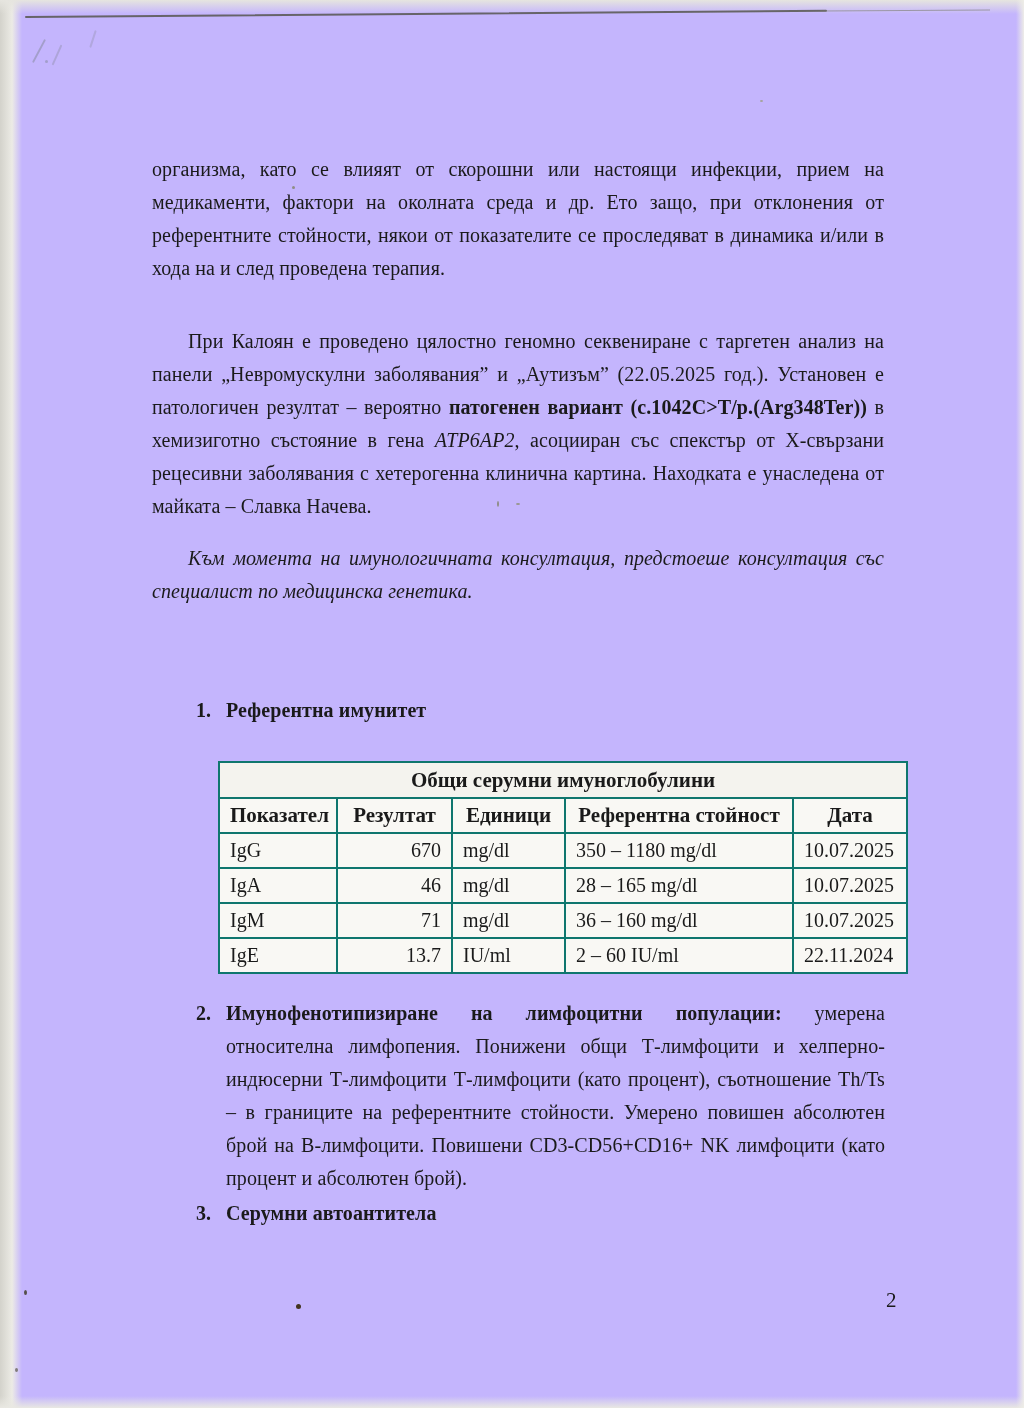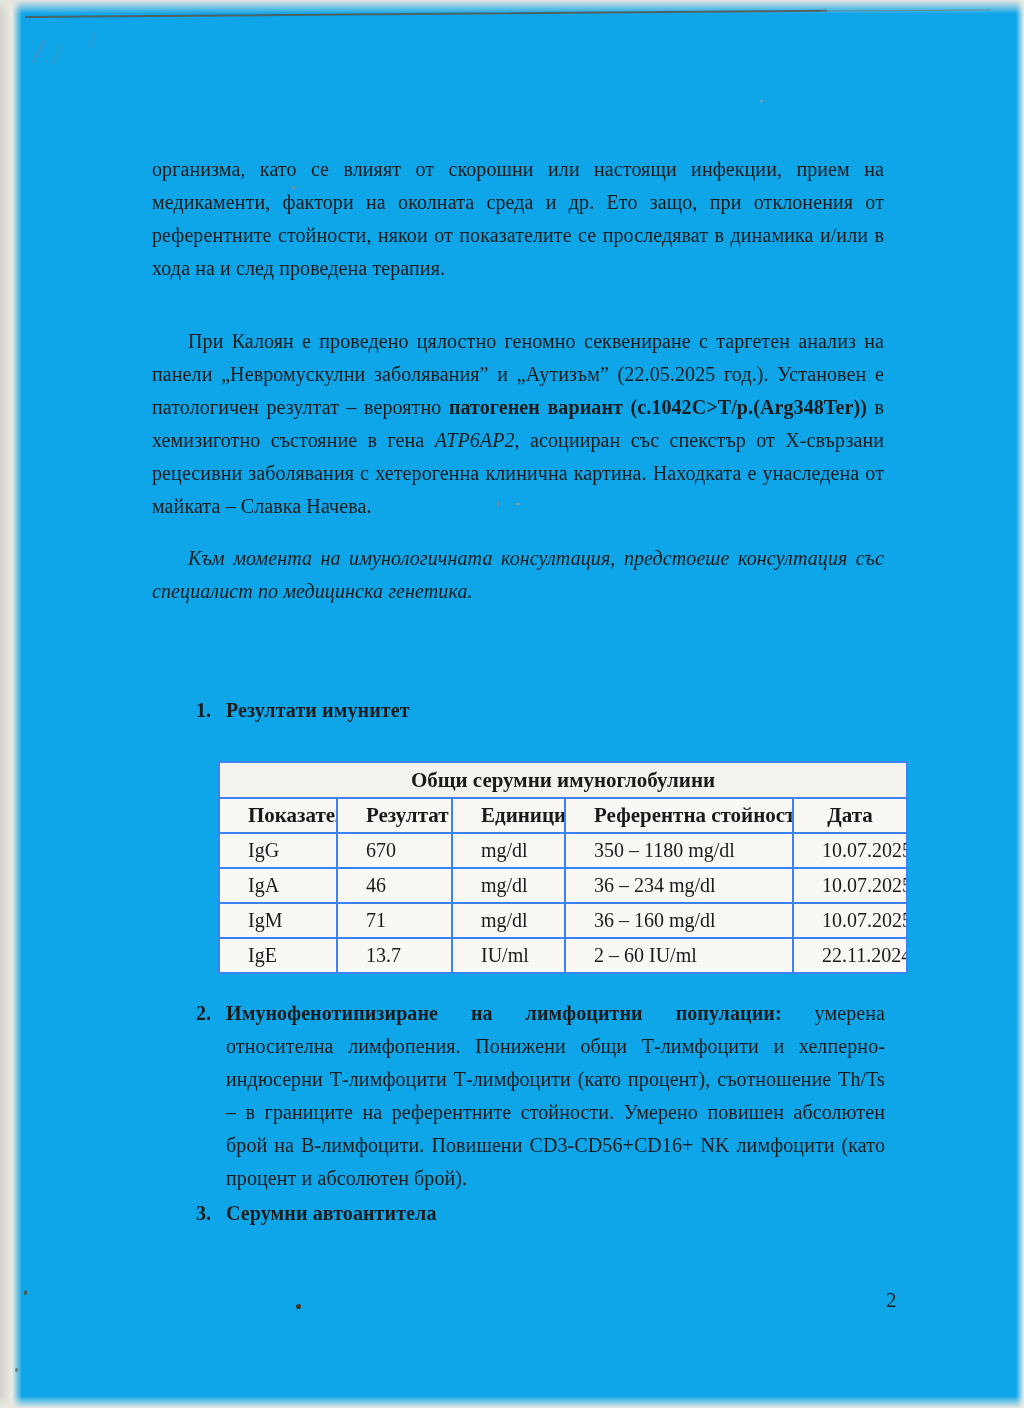--- a/index.html
+++ b/index.html
@@ -4,21 +4,21 @@
 <style>
   html,body{margin:0;padding:0;}
   body{
     width:1024px;height:1408px;position:relative;
     background:#d8d7d1;
     font-family:"Liberation Serif","DejaVu Serif",serif;
     color:#1a1a1a;
   }
   .page{
     position:absolute;inset:0;overflow:hidden;
-    background:#0ea5e9;
+    background:#c4b5fd;
   }
   
   .edge-left{position:absolute;left:0;top:0;bottom:0;width:22px;
     background:linear-gradient(to right,#d3d2cb,#ecebe5 55%,rgba(247,246,241,0));}
   .edge-top{position:absolute;left:0;top:0;right:0;height:14px;
     background:linear-gradient(#e6e5df,rgba(247,246,241,0));}
   .edge-bottom{position:absolute;left:0;bottom:0;right:0;height:12px;
     background:linear-gradient(rgba(247,246,241,0),#e9e8e2);}
   .edge-right{position:absolute;right:0;top:0;bottom:0;width:8px;
     background:linear-gradient(to left,#eeede7,rgba(247,246,241,0));}
@@ -63,30 +63,30 @@
     position:absolute;left:218px;top:761px;width:688px;
     border-collapse:collapse;table-layout:fixed;
     font-size:20px;background:#f9f8f4;
   }
   table.ig col.c1{width:118px;}
   table.ig col.c2{width:115px;}
   table.ig col.c3{width:113px;}
   table.ig col.c4{width:228px;}
   table.ig col.c5{width:114px;}
   table.ig th,table.ig td{
-    border:2px solid #3b82f6;padding:2px 28px;vertical-align:middle;
+    border:2px solid #0f766e;padding:2px 10px;vertical-align:middle;
     overflow:hidden;white-space:nowrap;
   }
   table.ig .title-cell{
     text-align:center;font-weight:bold;height:30px;font-size:21px;
     background:#f4f3ee;
   }
   table.ig thead th{text-align:center;font-weight:bold;height:29px;font-size:21px;}
   table.ig tbody td{height:29px;}
-  table.ig tbody td:nth-child(2){margin-left:24px;}
+  table.ig tbody td:nth-child(2){text-align:right;margin-left:24px;}
 
   .page-number{position:absolute;left:886px;top:1284px;font-size:21px;line-height:33px;}
 </style>
 </head>
 <body>
 
 <div class="page">
 
   <div class="edge-left"></div>
   <div class="edge-top"></div>
@@ -108,21 +108,21 @@
 
   <p class="tb" style="top:153px;">организма, като се влияят от скорошни или настоящи инфекции, прием на медикаменти, фактори на околната среда и др. Ето защо, при отклонения от референтните стойности, някои от показателите се проследяват в динамика и/или в хода на и след проведена терапия.</p>
 
   <p class="tb indent" style="top:325px;"><span class="seg-normal">При Калоян е проведено цялостно геномно секвениране с таргетен анализ на панели „Невромускулни заболявания” и „Аутизъм” (22.05.2025 год.). Установен е патологичен резултат – вероятно </span><span class="seg-bold">патогенен вариант (c.1042C&gt;T/p.(Arg348Ter))</span><span class="seg-normal"> в хемизиготно състояние в гена </span><span class="seg-italic">ATP6AP2</span><span class="seg-normal">, асоцииран със спекстър от Х-свързани рецесивни заболявания с хетерогенна клинична картина. Находката е унаследена от майката – Славка Начева.</span></p>
 
   <p class="tb indent" style="top:542px;font-style:italic;">Към момента на имунологичната консултация, предстоеше консултация със специалист по медицинска генетика.</p>
 
 
   <div class="list-row" style="top:694px;">
     <span class="list-num">1.</span>
-    <span class="list-text list-title">Резултати имунитет</span>
+    <span class="list-text list-title">Референтна имунитет</span>
   </div>
 
   <table class="ig">
     <colgroup>
       <col class="c1">
         <col class="c2">
         <col class="c3">
         <col class="c4">
         <col class="c5">
     </colgroup>
@@ -143,21 +143,21 @@
           <td>IgG</td>
           <td>670</td>
           <td>mg/dl</td>
           <td>350 – 1180 mg/dl</td>
           <td>10.07.2025</td>
         </tr>
         <tr>
           <td>IgA</td>
           <td>46</td>
           <td>mg/dl</td>
-          <td>36 – 234 mg/dl</td>
+          <td>28 – 165 mg/dl</td>
           <td>10.07.2025</td>
         </tr>
         <tr>
           <td>IgM</td>
           <td>71</td>
           <td>mg/dl</td>
           <td>36 – 160 mg/dl</td>
           <td>10.07.2025</td>
         </tr>
         <tr>

